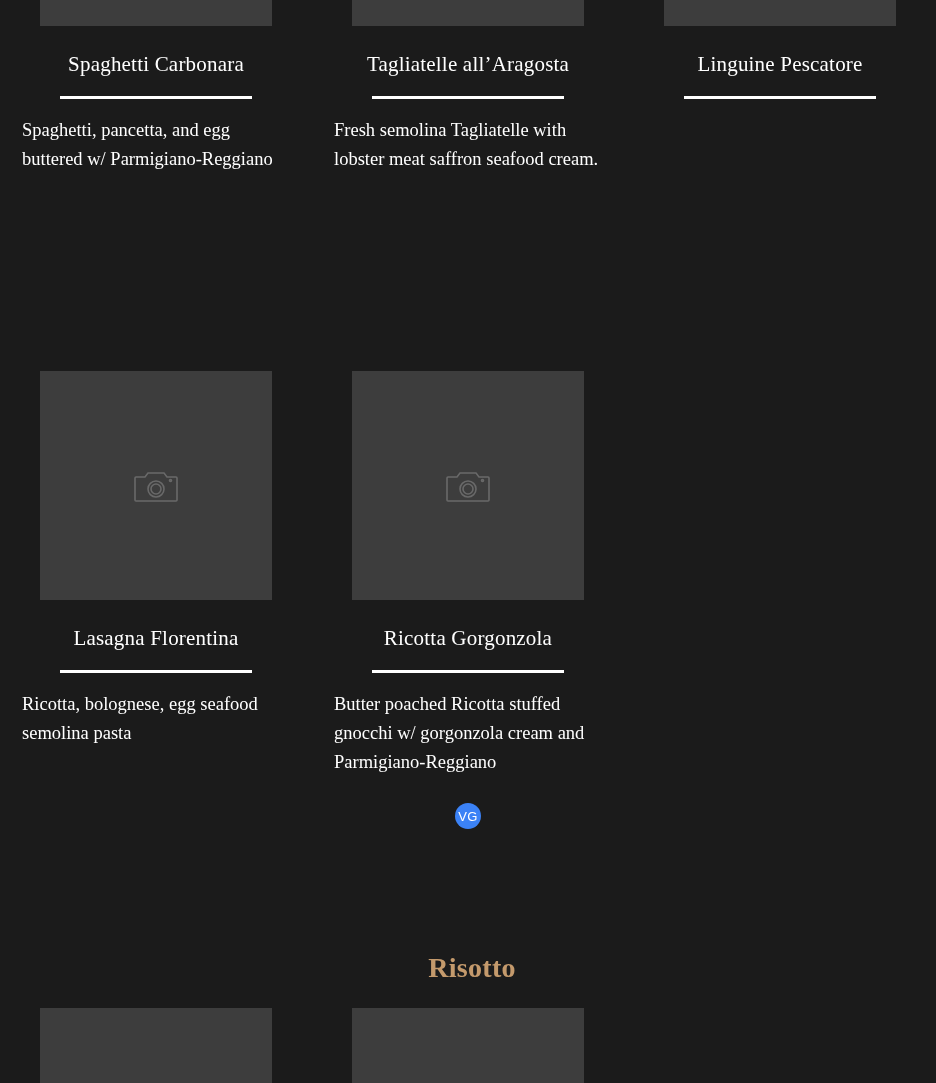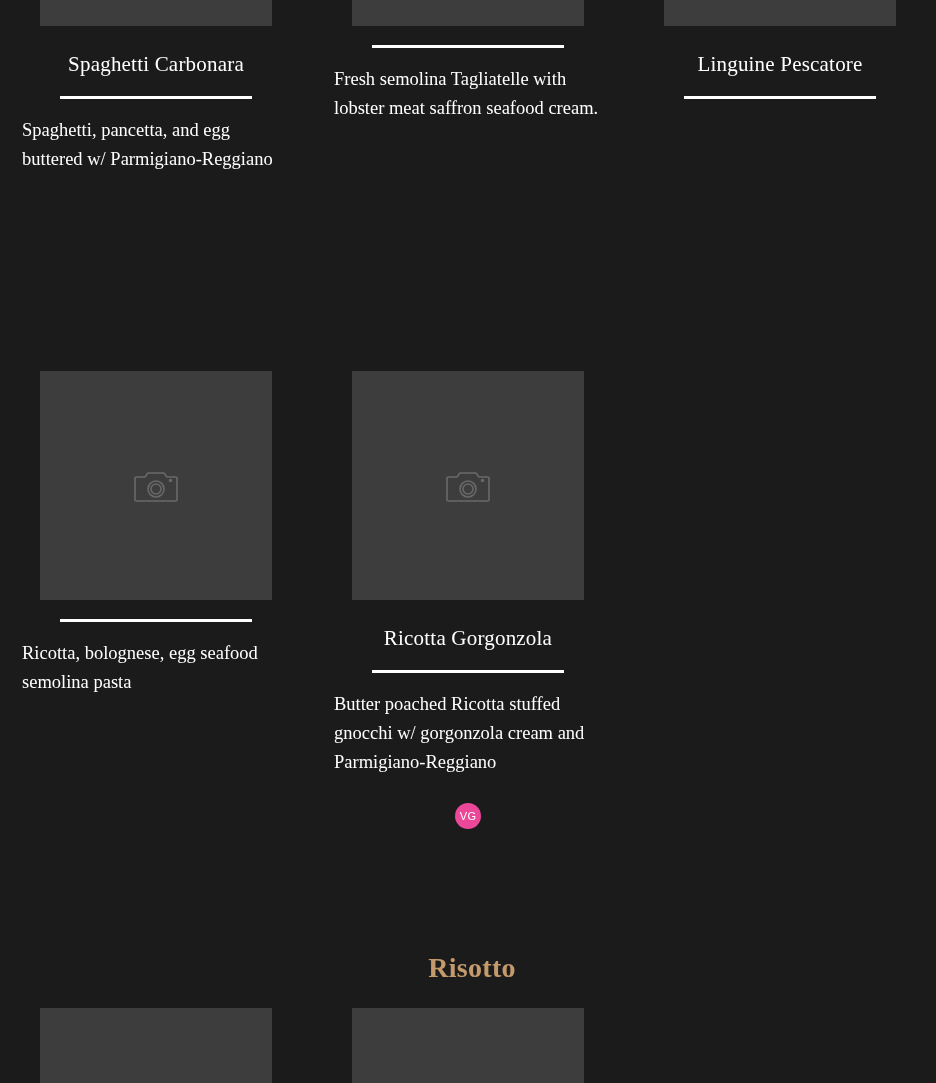--- a/index.html
+++ b/index.html
@@ -81,24 +81,24 @@
   .badges {
     margin-top: 26px;
     display: flex;
     gap: 6px;
     justify-content: center;
     min-height: 0;
   }
   .badge {
     width: 26px; height: 26px;
     border-radius: 50%;
-    background: #ec4899;
+    background: #3b82f6;
     color: #ffffff;
     font-family: "Liberation Sans", sans-serif;
-    font-size: 11px;
+    font-size: 13px;
     letter-spacing: .3px;
     display: flex;
     align-items: center;
     justify-content: center;
   }
 
   
   .section {
     position: absolute;
     left: 4px;
@@ -148,20 +148,21 @@
       <div class="dish-title">Spaghetti Carbonara</div>
       <div class="rule"></div>
       <div class="dish-desc">Spaghetti, pancetta, and egg buttered w/ Parmigiano-Reggiano</div>
       <div class="badges"></div>
     </div>
 
     <div class="menu-item">
       <div class="photo">
         
       </div>
+      <div class="dish-title">Tagliatelle all’Aragosta</div>
       <div class="rule"></div>
       <div class="dish-desc">Fresh semolina Tagliatelle with lobster meat saffron seafood cream.</div>
       <div class="badges"></div>
     </div>
 
     <div class="menu-item">
       <div class="photo">
         
       </div>
       <div class="dish-title">Linguine Pescatore</div>
@@ -175,20 +176,21 @@
 
     <div class="menu-item">
       <div class="photo tall">
         <svg class="cam" width="44" height="40" viewBox="0 0 44 40" fill="none" stroke="#8d8d8d" stroke-width="1.6">
           <path d="M2 11h9l3-4h16l3 4h9a1 1 0 0 1 1 1v22a1 1 0 0 1-1 1H2a1 1 0 0 1-1-1V12a1 1 0 0 1 1-1z"></path>
           <circle cx="22" cy="23" r="8"></circle>
           <circle cx="22" cy="23" r="5"></circle>
           <circle cx="36.5" cy="14.5" r="1"></circle>
         </svg>
       </div>
+      <div class="dish-title">Lasagna Florentina</div>
       <div class="rule"></div>
       <div class="dish-desc">Ricotta, bolognese, egg seafood semolina pasta</div>
       <div class="badges"></div>
     </div>
 
     <div class="menu-item">
       <div class="photo tall">
         <svg class="cam" width="44" height="40" viewBox="0 0 44 40" fill="none" stroke="#8d8d8d" stroke-width="1.6">
           <path d="M2 11h9l3-4h16l3 4h9a1 1 0 0 1 1 1v22a1 1 0 0 1-1 1H2a1 1 0 0 1-1-1V12a1 1 0 0 1 1-1z"></path>
           <circle cx="22" cy="23" r="8"></circle>

